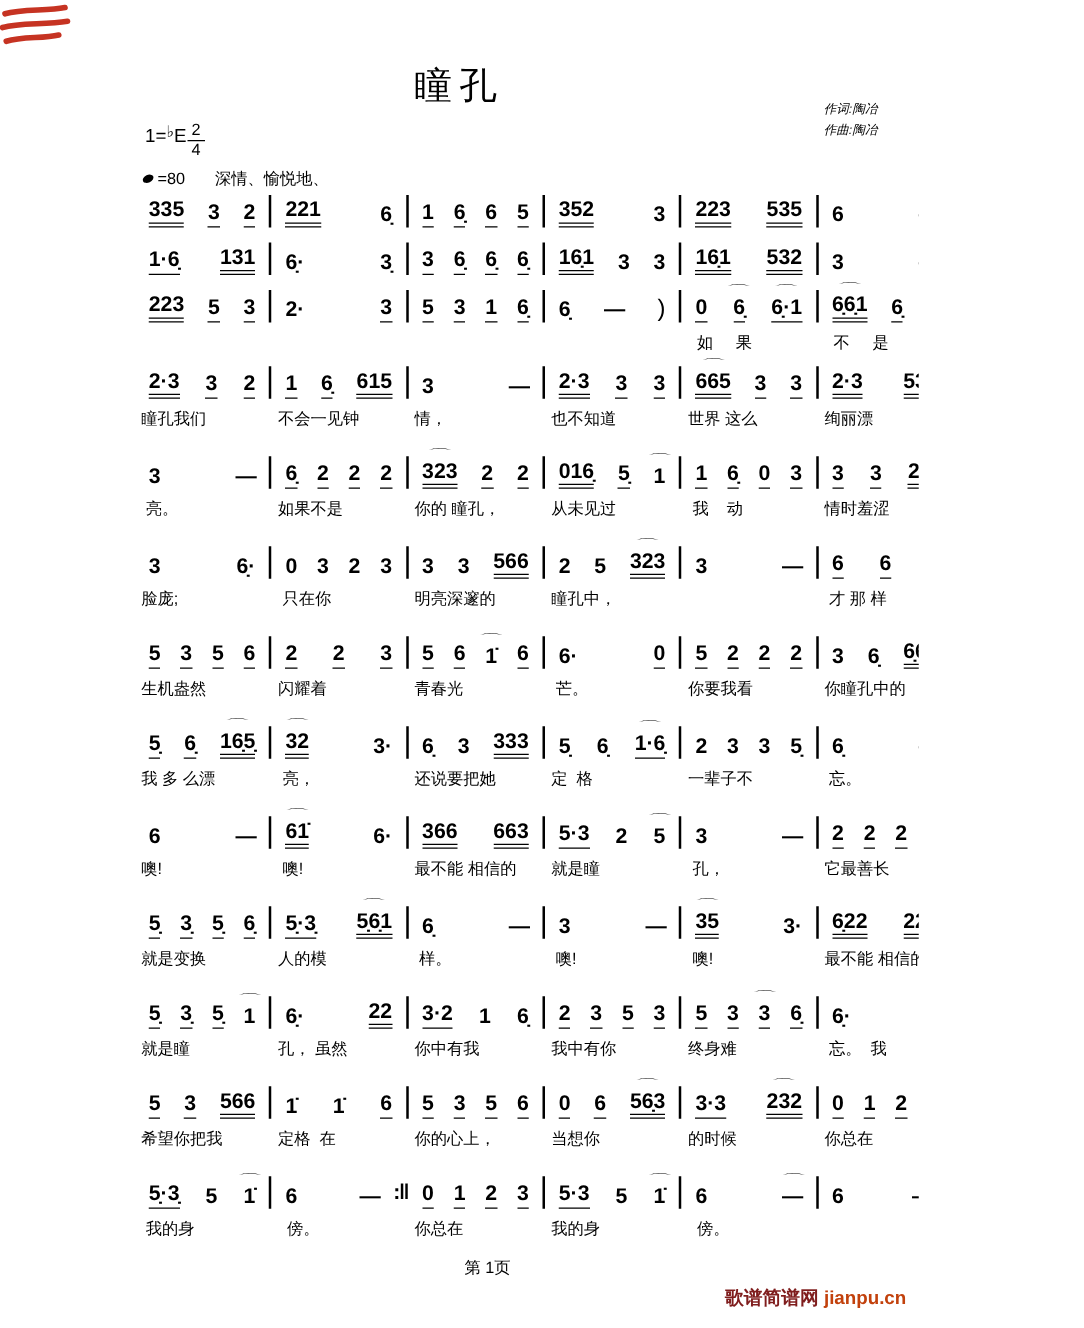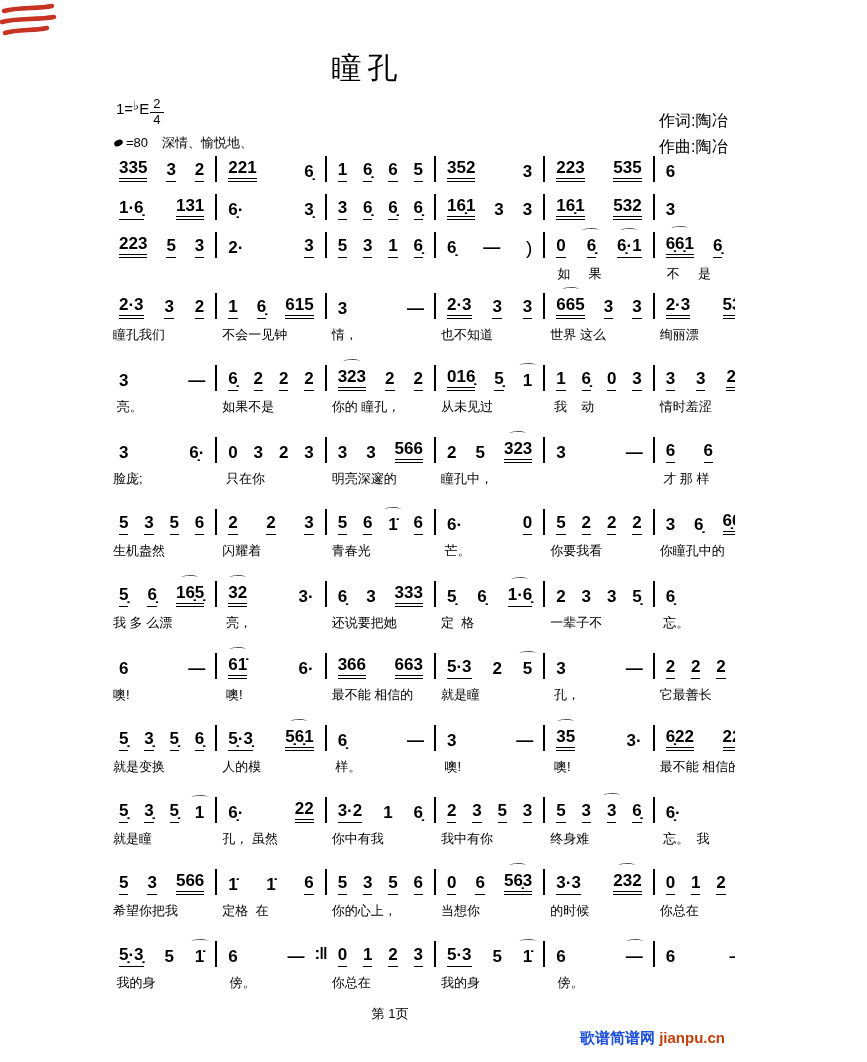--- a/index.html
+++ b/index.html
@@ -8,22 +8,22 @@
   .title{position:absolute;top:48px;left:0;right:0;text-align:center;
          font-family:"DejaVu Serif",serif;font-size:30px;letter-spacing:6px;}
   .keysig{position:absolute;left:116px;top:97px;font-size:15px;font-weight:normal;}
   .flat{font-size:13px;vertical-align:4px;}
   .frac{display:inline-block;vertical-align:-10px;text-align:center;font-size:13px;line-height:1.15;margin-left:1px;}
   .frac .num{display:block;border-bottom:1.3px solid #000;padding:0 3px;}
   .frac .den{display:block;}
   .tempo{position:absolute;left:114px;top:134px;font-size:13px;}
   .nh{display:inline-block;width:9px;height:6px;background:#000;border-radius:50%;
       transform:rotate(-25deg);margin-right:3px;vertical-align:1px;}
-  .expr{margin-left:14px;}
-  .credits{position:absolute;left:659px;top:108px;font-size:16px;line-height:1.65;}
+  .expr{margin-left:24px;}
+  .credits{position:absolute;left:659px;top:80px;font-size:10px;line-height:1.65;font-style:italic;}
   #score{position:absolute;left:108px;top:156px;width:656px;}
   .line{display:flex;align-items:flex-start;margin-bottom:20px;}
   .line.mb12{margin-bottom:12px;}
   .line.mb9{margin-bottom:9px;}
   .mwrap{flex:1;display:flex;align-items:flex-start;min-width:0;}
   .mcell{flex:1;min-width:0;}
   .nrow{display:flex;justify-content:space-between;align-items:flex-end;
         padding:0 11px;height:26px;font-size:17px;font-weight:bold;}
   .n{display:inline-block;line-height:20px;position:relative;}
   .u1{border-bottom:1.6px solid #000;padding-bottom:1px;}
@@ -31,21 +31,21 @@
   .arc::before{content:"⌒";position:absolute;left:50%;top:-13px;
                transform:translateX(-50%) scaleX(1.9);font-size:11px;font-weight:normal;}
   .dash{letter-spacing:-1px;}
   .paren{font-weight:normal;font-size:19px;}
   .barline{width:2px;background:#000;height:26px;flex:0 0 auto;}
   .bartext{flex:0 0 auto;font-weight:bold;font-size:17px;line-height:26px;letter-spacing:-1px;}
   .lyr{margin-top:7px;height:19px;font-size:13px;white-space:pre;padding-left:5px;
        font-family:"Liberation Sans",sans-serif;}
   .pageno{position:absolute;top:1005px;left:0;right:0;text-align:center;font-size:13px;margin-left:45px;}
   .watermark{position:absolute;top:1029px;right:10px;font-size:15px;font-weight:bold;}
-  .wm-site{color:#1d4ed8;}
+  .wm-site{color:#7f1d1d;}
   .wm-url{color:#c2410c;}
   .redmarks{position:absolute;left:0;top:2px;}
 </style>
 </head>
 <body>
 
 <div class="page">
 
   <svg class="redmarks" width="62" height="42" viewBox="0 0 62 42">
     <path d="M4 9 C 18 5, 38 7, 52 4" stroke="#c63322" stroke-width="4.5" fill="none" stroke-linecap="round"></path>

